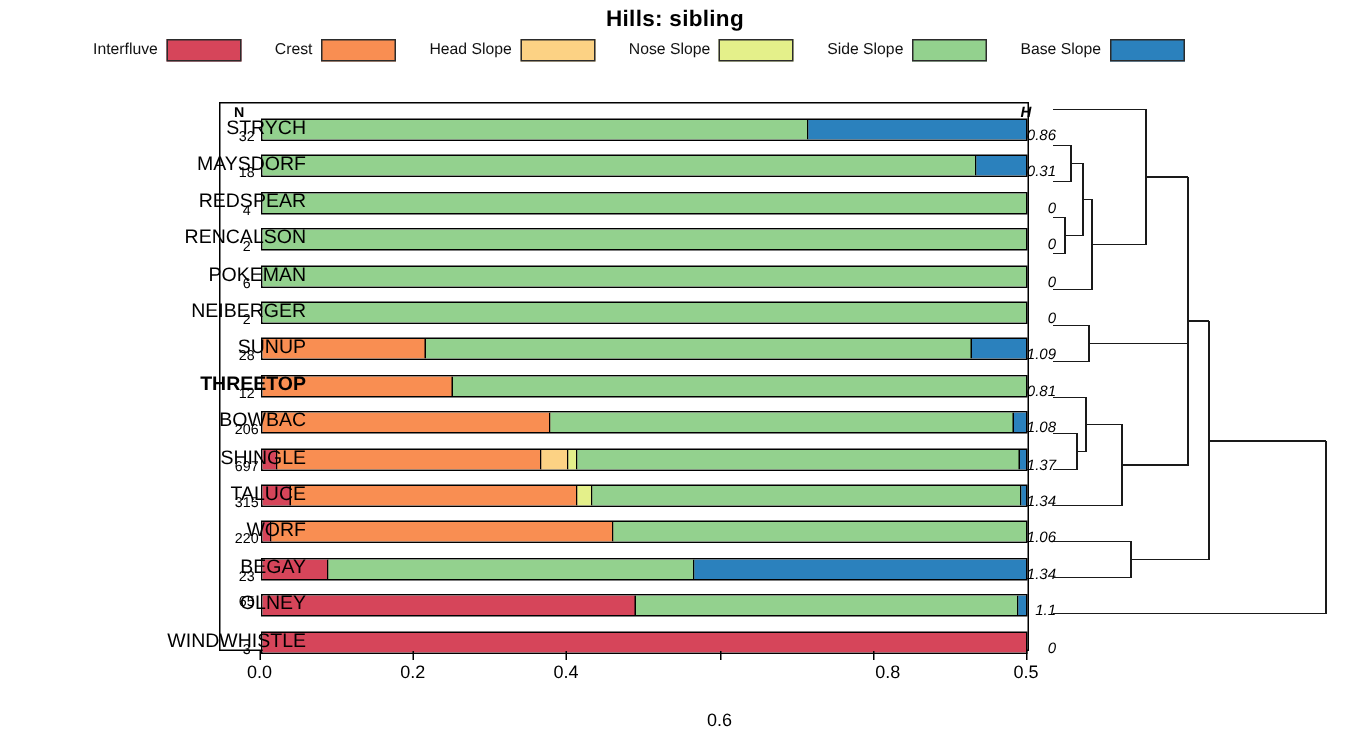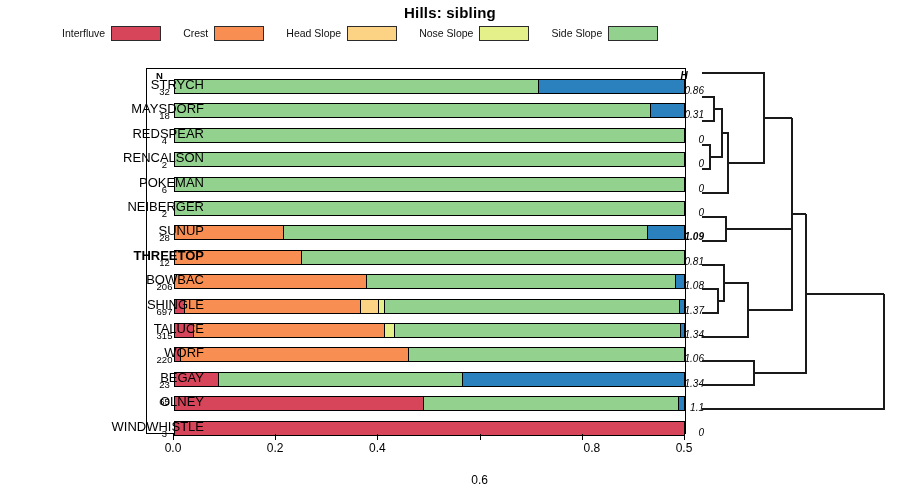--- a/index.html
+++ b/index.html
@@ -104,20 +104,24 @@
         <span class="legend-label">Head Slope</span>
         <span class="legend-swatch" style="background: rgb(252, 210, 132);"></span>
       </div>
       <div class="legend-item">
         <span class="legend-label">Nose Slope</span>
         <span class="legend-swatch" style="background: rgb(228, 240, 138);"></span>
       </div>
       <div class="legend-item">
         <span class="legend-label">Side Slope</span>
         <span class="legend-swatch" style="background: rgb(147, 209, 142);"></span>
+      </div>
+      <div class="legend-item">
+        <span class="legend-label">Base Slope</span>
+        <span class="legend-swatch" style="background: rgb(43, 129, 189);"></span>
       </div>
     </div>
 
   <div class="plot-frame">
     <div class="rows" id="bars">
         <div class="bar" style="left: 27px; width: 511px; top: 10px;">
           <div class="seg" style="background: rgb(147, 209, 142); width: 71.5%;"></div>
           <div class="seg" style="background: rgb(43, 129, 189); width: 28.5%;"></div>
         </div>
         <div class="bar" style="left: 27px; width: 511px; top: 34.4px;">
@@ -222,21 +226,21 @@
       <div class="nval" style="top: 427.6px;">3</div>
     </div>
   <div id="hcolumn">
       <div class="hhead" style="top: 70px;">H</div>
       <div class="hval" style="top: 85px;">0.86</div>
       <div class="hval" style="top: 109.4px;">0.31</div>
       <div class="hval" style="top: 133.8px;">0</div>
       <div class="hval" style="top: 158.2px;">0</div>
       <div class="hval" style="top: 182.6px;">0</div>
       <div class="hval" style="top: 207px;">0</div>
-      <div class="hval" style="top: 231.4px; font-weight: bold;">1.09</div>
+      <div class="hval" style="top: 231.4px;">1.09</div>
       <div class="hval" style="top: 255.8px;">0.81</div>
       <div class="hval" style="top: 280.2px;">1.08</div>
       <div class="hval" style="top: 304.6px;">1.37</div>
       <div class="hval" style="top: 329px;">1.34</div>
       <div class="hval" style="top: 353.4px;">1.06</div>
       <div class="hval" style="top: 377.8px;">1.34</div>
       <div class="hval" style="top: 402.2px;">1.1</div>
       <div class="hval" style="top: 426.6px;">0</div>
     </div>
 

